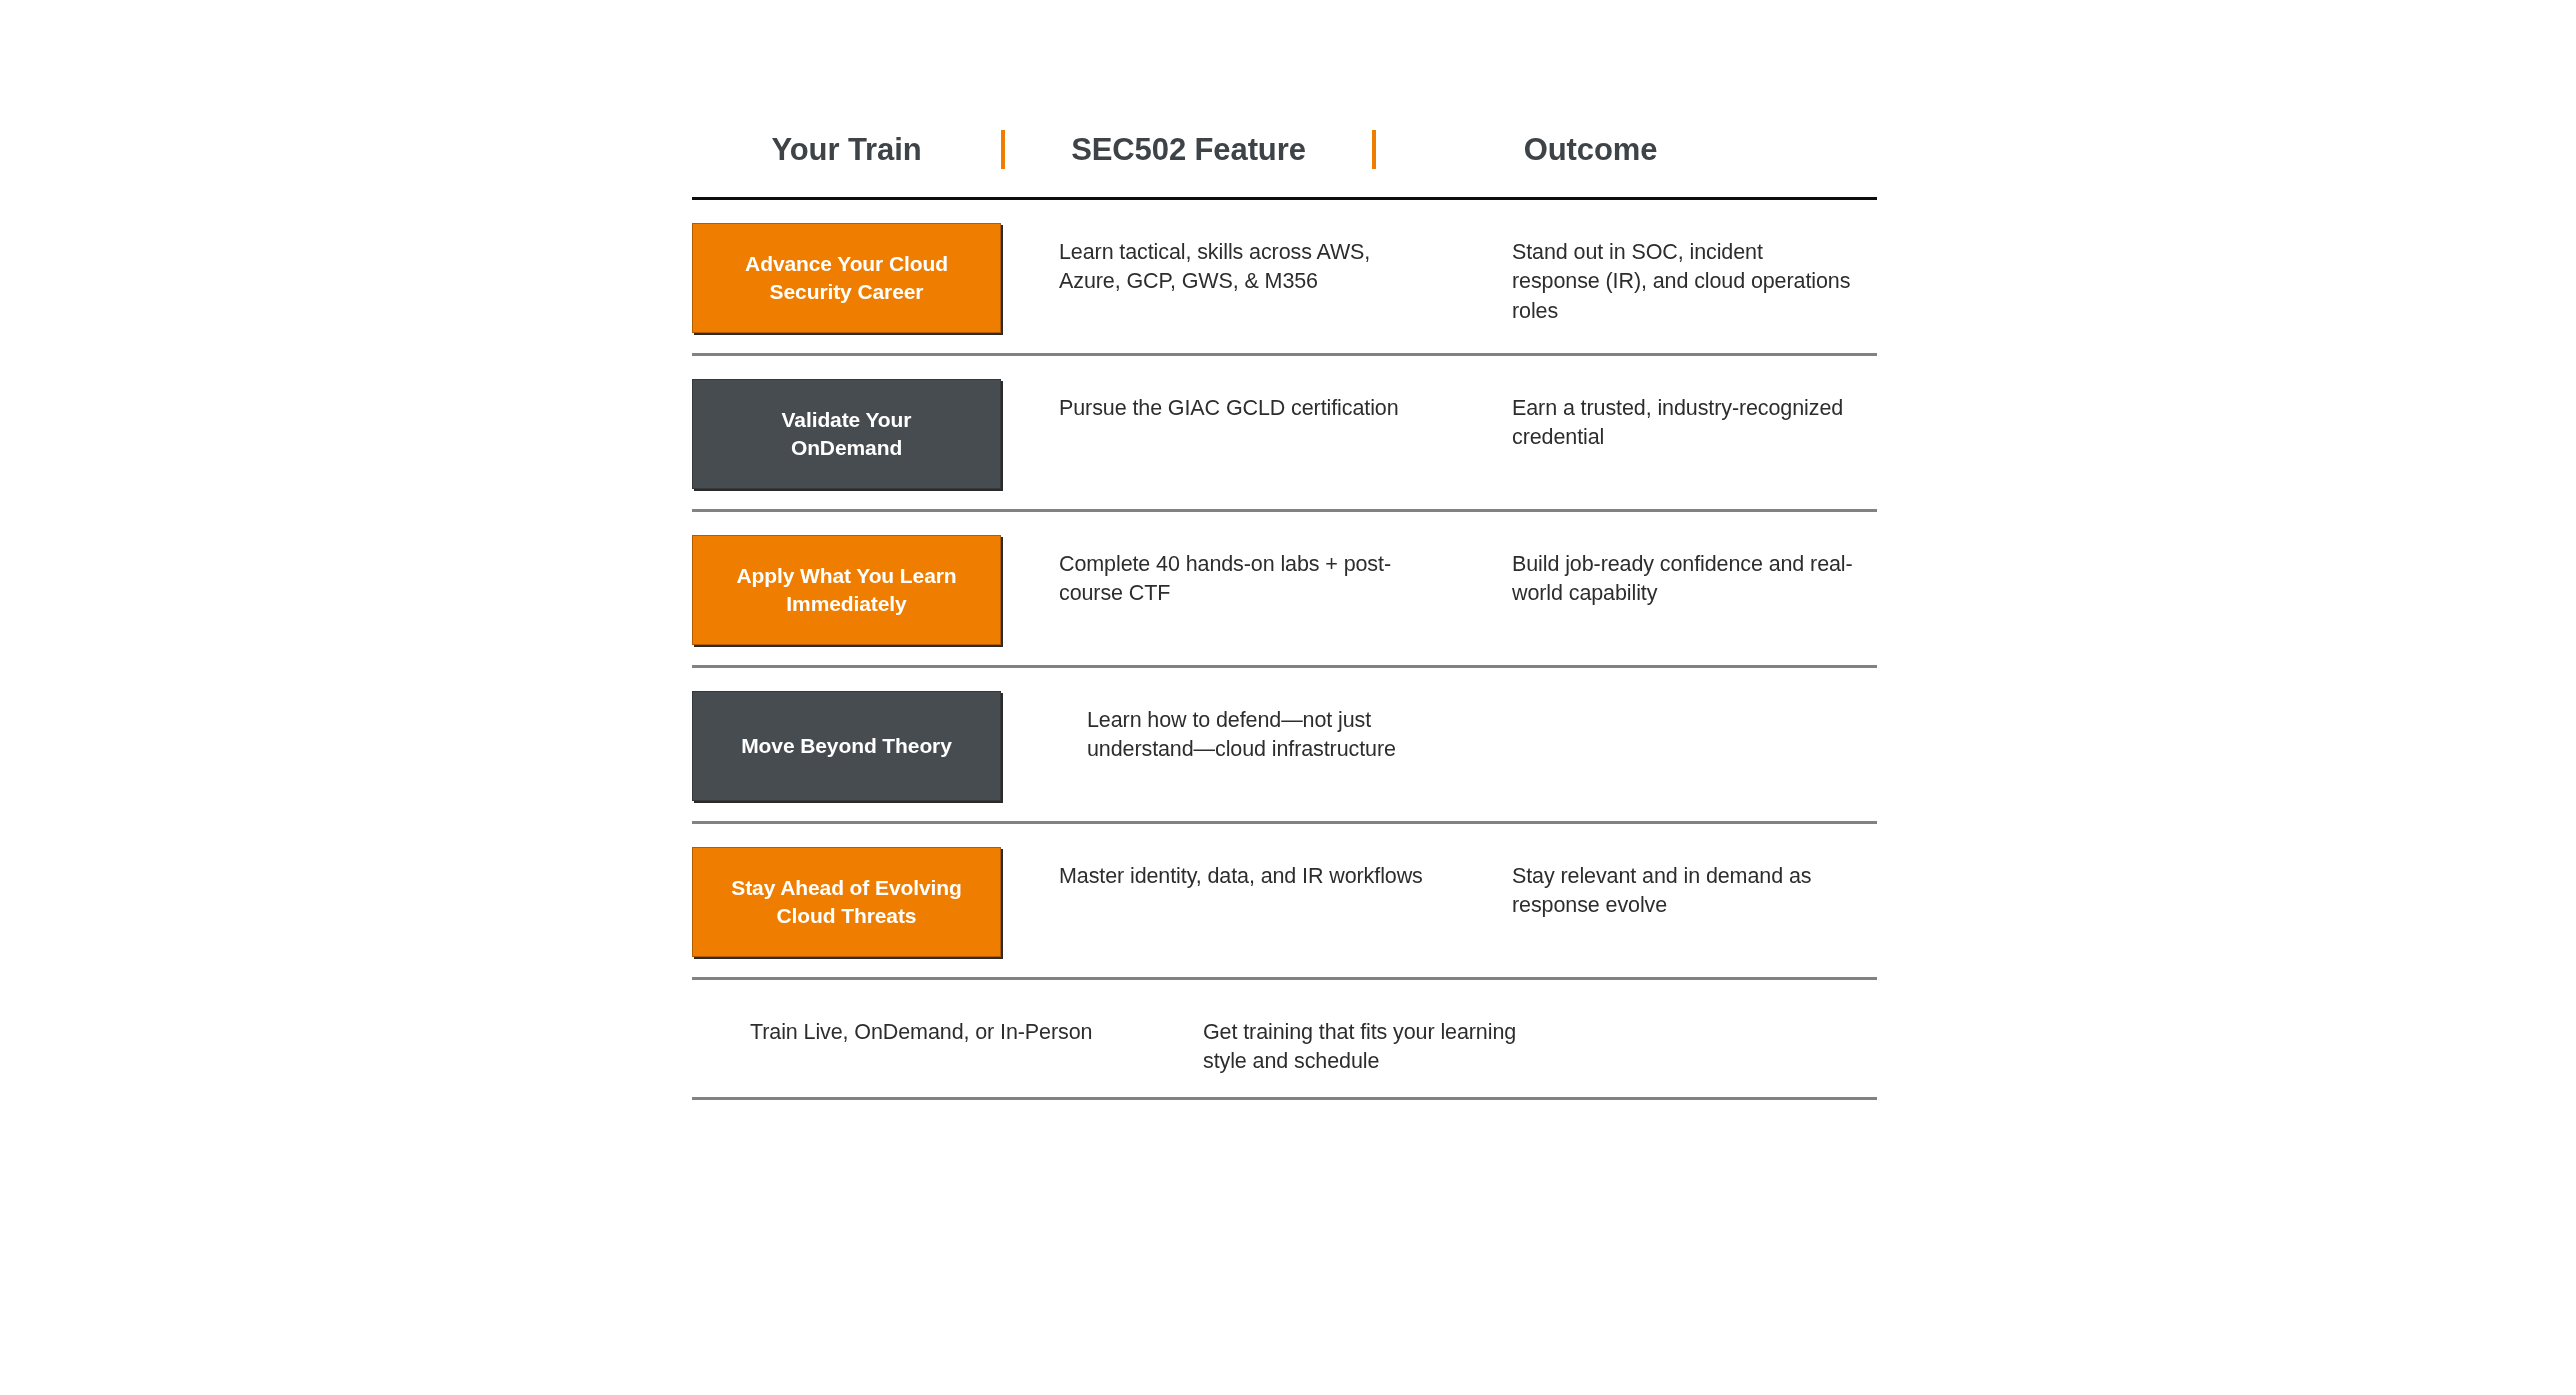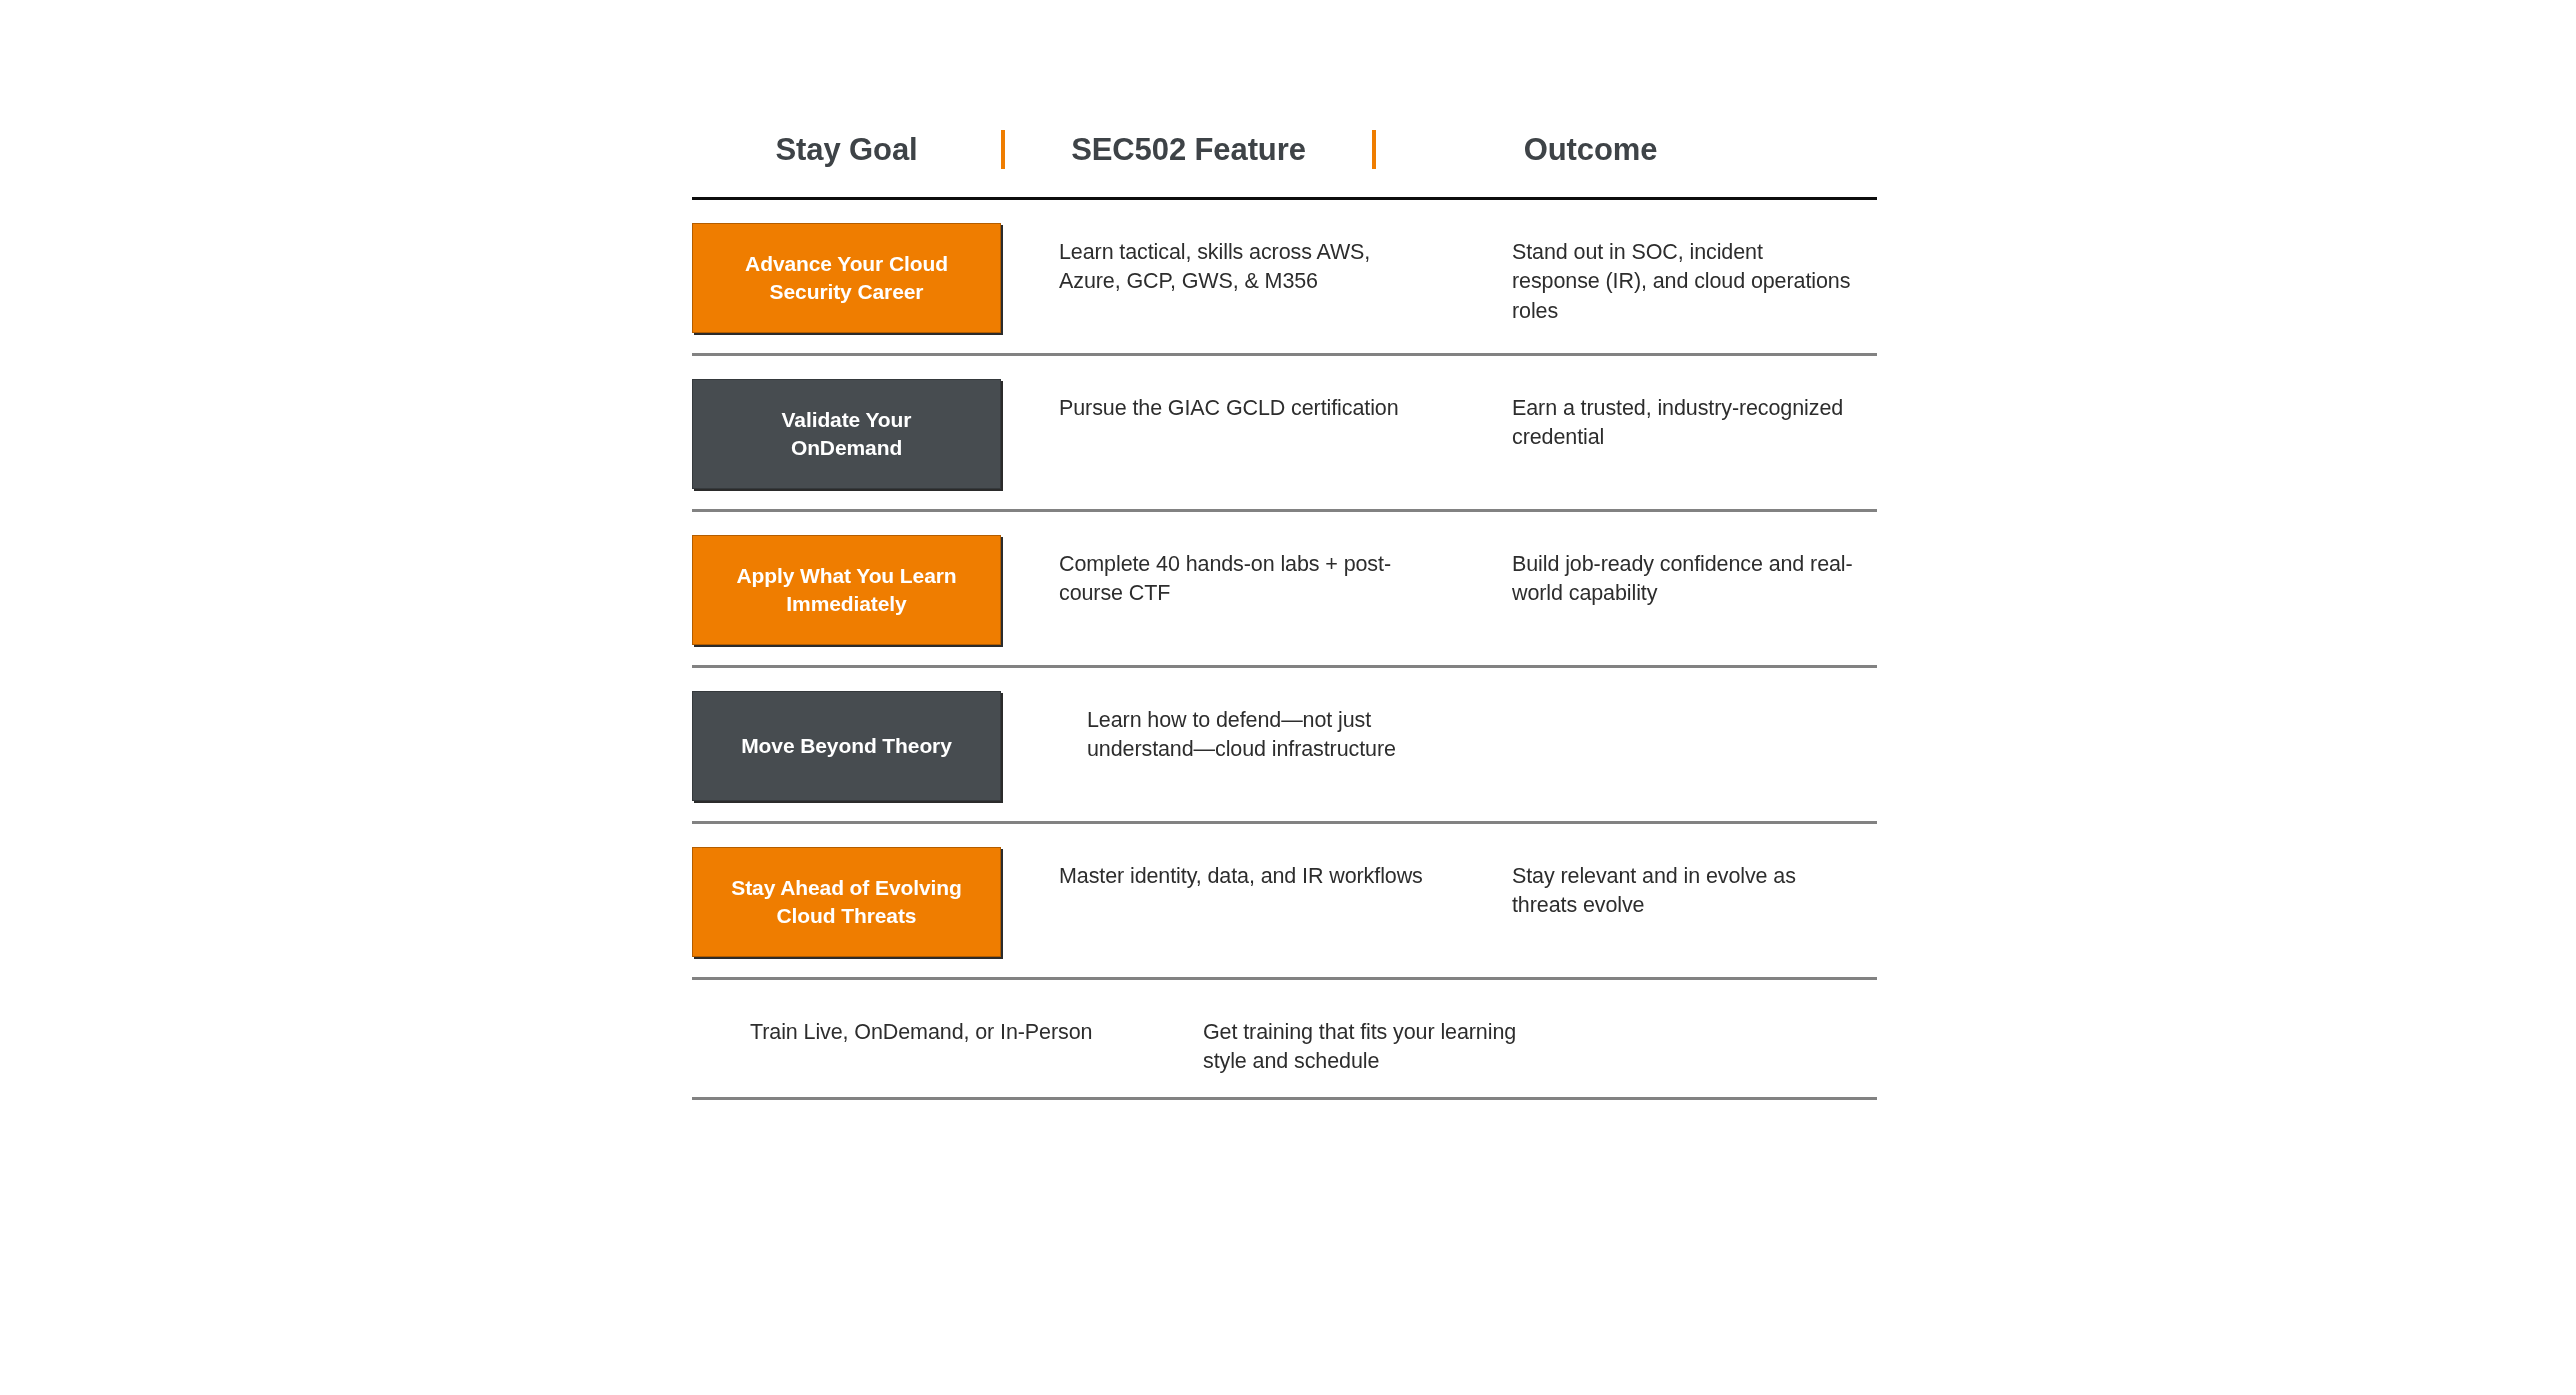--- a/index.html
+++ b/index.html
@@ -114,21 +114,21 @@
 </style>
 </head>
 <body>
 
 <div class="page">
 
   <div class="table">
 
     <div class="thead">
       <div class="thead-inner">
-        <div class="th th-goal">Stay Goal</div>
+        <div class="th th-goal">Your Train</div>
         <div class="hdiv"></div>
         <div class="th th-feature">SEC502 Feature</div>
         <div class="hdiv"></div>
         <div class="th th-outcome">Outcome</div>
       </div>
       <div class="header-rule"></div>
     </div>
 
     <div class="row">
       <div class="row-body">
@@ -182,21 +182,21 @@
     </div>
 
     <div class="row">
       <div class="row-body">
         <div class="cell-goal">
           <div class="goal-box orange">
             <span class="goal-label">Stay Ahead of Evolving Cloud Threats</span>
           </div>
         </div>
         <div class="cell-text cell-feature">Master identity, data, and IR workflows</div>
-        <div class="cell-text cell-outcome">Stay relevant and in evolve as threats evolve</div>
+        <div class="cell-text cell-outcome">Stay relevant and in demand as response evolve</div>
       </div>
       <div class="row-rule"></div>
     </div>
 
     <div class="row">
       <div class="row-body">
         <div class="cell-text cell-feature">Train Live, OnDemand, or In-Person</div>
         <div class="cell-text cell-outcome">Get training that fits your learning style and schedule</div>
       </div>
       <div class="row-rule"></div>

